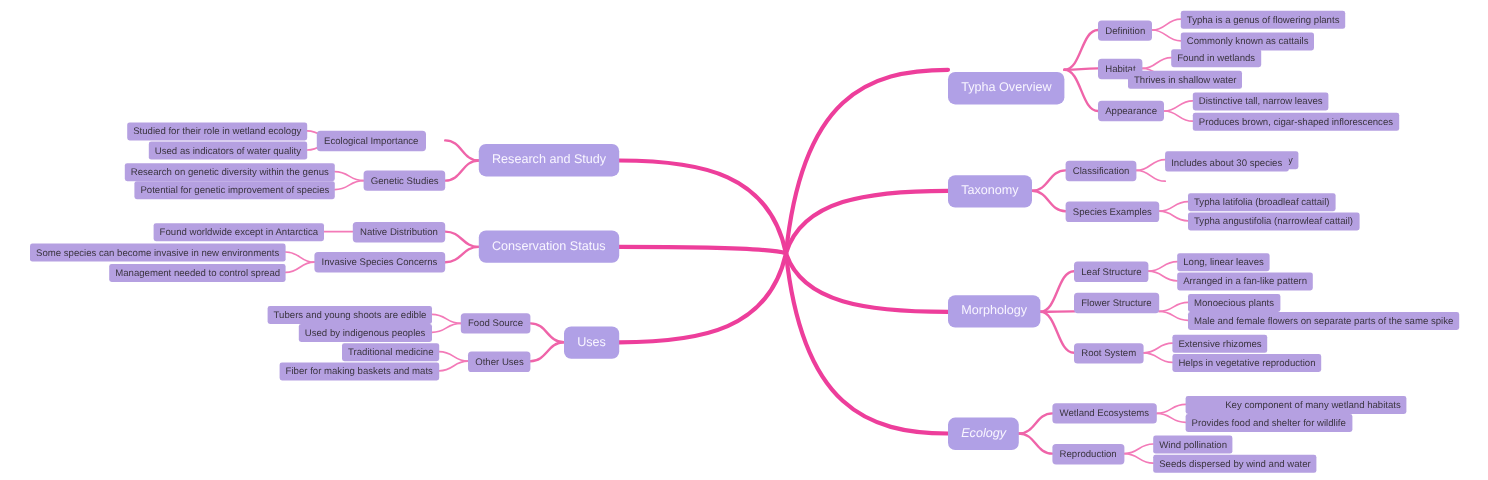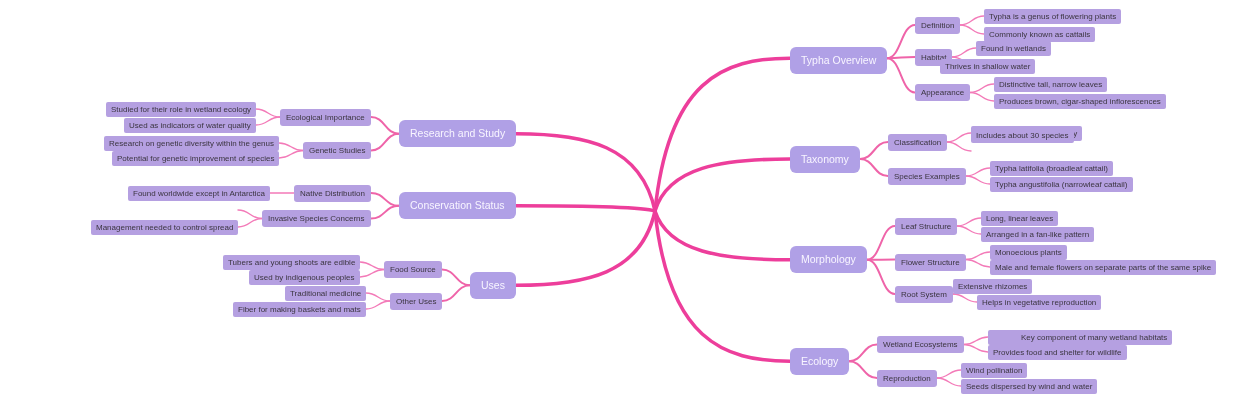--- a/index.html
+++ b/index.html
@@ -104,65 +104,66 @@
       <path d="M 262 218.5 C 250 218.5, 250 210, 238 210" fill="none" stroke="#f37ab8" stroke-width="1.4" stroke-linecap="round"></path>
       <path d="M 262 218.5 C 250 218.5, 250 227, 238 227" fill="none" stroke="#f37ab8" stroke-width="1.4" stroke-linecap="round"></path>
       <path d="M 655 211 C 641.1 274.1125, 585.5 285.25, 516 285.25" fill="none" stroke="#ed3e9b" stroke-width="3.5" stroke-linecap="round"></path>
       <path d="M 470 285.25 C 456 285.25, 456 269.5, 442 269.5" fill="none" stroke="#ef64a9" stroke-width="2" stroke-linecap="round"></path>
       <path d="M 384 269.5 C 372 269.5, 372 262, 360 262" fill="none" stroke="#f37ab8" stroke-width="1.4" stroke-linecap="round"></path>
       <path d="M 384 269.5 C 372 269.5, 372 277, 360 277" fill="none" stroke="#f37ab8" stroke-width="1.4" stroke-linecap="round"></path>
       <path d="M 470 285.25 C 456 285.25, 456 301, 442 301" fill="none" stroke="#ef64a9" stroke-width="2" stroke-linecap="round"></path>
       <path d="M 390 301 C 378 301, 378 293, 366 293" fill="none" stroke="#f37ab8" stroke-width="1.4" stroke-linecap="round"></path>
       <path d="M 390 301 C 378 301, 378 309, 366 309" fill="none" stroke="#f37ab8" stroke-width="1.4" stroke-linecap="round"></path>
     </svg>
-<div class="node d1" style="left: 790px; top: 47px;">Typha Overview</div>
+<div class="node d1" style="left: 790px; top: 60px;">Typha Overview</div>
     <div class="node d2" style="left: 915px; top: 17px;">Definition</div>
     <div class="node d3" style="left: 984px; top: 9px;">Typha is a genus of flowering plants</div>
     <div class="node d3" style="left: 984px; top: 27px;">Commonly known as cattails</div>
     <div class="node d2" style="left: 915px; top: 49px;">Habitat</div>
     <div class="node d3" style="left: 976px; top: 41px;">Found in wetlands</div>
     <div class="node d3" style="left: 940px; top: 59px;">Thrives in shallow water</div>
     <div class="node d2" style="left: 915px; top: 84px;">Appearance</div>
     <div class="node d3" style="left: 994px; top: 77px;">Distinctive tall, narrow leaves</div>
     <div class="node d3" style="left: 994px; top: 94px;">Produces brown, cigar-shaped inflorescences</div>
     <div class="node d1" style="left: 790px; top: 146px;">Taxonomy</div>
     <div class="node d2" style="left: 888px; top: 134px;">Classification</div>
     <div class="node d3" style="left: 971px; top: 126px;">Part of the Typhaceae family</div>
     <div class="node d3" style="left: 971px; top: 128px;">Includes about 30 species</div>
     <div class="node d2" style="left: 888px; top: 168px;">Species Examples</div>
     <div class="node d3" style="left: 990px; top: 161px;">Typha latifolia (broadleaf cattail)</div>
     <div class="node d3" style="left: 990px; top: 177px;">Typha angustifolia (narrowleaf cattail)</div>
     <div class="node d1" style="left: 790px; top: 246px;">Morphology</div>
     <div class="node d2" style="left: 895px; top: 218px;">Leaf Structure</div>
     <div class="node d3" style="left: 981px; top: 211px;">Long, linear leaves</div>
     <div class="node d3" style="left: 981px; top: 227px;">Arranged in a fan-like pattern</div>
-    <div class="node d2" style="left: 895px; top: 254px;">Flower Structure</div>
+    <div class="node d2" style="left: 895px; top: 244px;">Flower Structure</div>
     <div class="node d3" style="left: 990px; top: 245px;">Monoecious plants</div>
     <div class="node d3" style="left: 990px; top: 260px;">Male and female flowers on separate parts of the same spike</div>
     <div class="node d2" style="left: 895px; top: 286px;">Root System</div>
-    <div class="node d3" style="left: 953px; top: 279px;">Extensive rhizomes</div>
+    <div class="node d3" style="left: 977px; top: 279px;">Extensive rhizomes</div>
     <div class="node d3" style="left: 977px; top: 295px;">Helps in vegetative reproduction</div>
-    <div class="node d1" style="left: 790px; top: 348px;">Ecology</div>
+    <div class="node d1" style="left: 790px; top: 348px; font-style: italic;">Ecology</div>
     <div class="node d2" style="left: 877px; top: 336px;">Wetland Ecosystems</div>
     <div class="node d3" style="left: 988px; top: 330px; padding-left: 33px;">Key component of many wetland habitats</div>
     <div class="node d3" style="left: 988px; top: 345px;">Provides food and shelter for wildlife</div>
     <div class="node d2" style="left: 877px; top: 370px;">Reproduction</div>
     <div class="node d3" style="left: 961px; top: 363px;">Wind pollination</div>
     <div class="node d3" style="left: 961px; top: 379px;">Seeds dispersed by wind and water</div>
     <div class="node d1" style="left: 399px; top: 120px;">Research and Study</div>
-    <div class="node d2" style="left: 280px; top: 109px;">Ecological Importance</div>
+    <div class="node d2" style="left: 264px; top: 109px;">Ecological Importance</div>
     <div class="node d3" style="left: 106px; top: 102px;">Studied for their role in wetland ecology</div>
     <div class="node d3" style="left: 124px; top: 118px;">Used as indicators of water quality</div>
     <div class="node d2" style="left: 303px; top: 142px;">Genetic Studies</div>
     <div class="node d3" style="left: 104px; top: 136px;">Research on genetic diversity within the genus</div>
     <div class="node d1" style="left: 399px; top: 192px;">Conservation Status</div>
     <div class="node d3" style="left: 112px; top: 151px;">Potential for genetic improvement of species</div>
     <div class="node d2" style="left: 294px; top: 185px;">Native Distribution</div>
     <div class="node d3" style="left: 128px; top: 186px;">Found worldwide except in Antarctica</div>
     <div class="node d2" style="left: 262px; top: 210px;">Invasive Species Concerns</div>
+    <div class="node d3" style="left: 25px; top: 203px;">Some species can become invasive in new environments</div>
     <div class="node d3" style="left: 91px; top: 220px;">Management needed to control spread</div>
     <div class="node d1" style="left: 470px; top: 272px;">Uses</div>
     <div class="node d2" style="left: 384px; top: 261px;">Food Source</div>
     <div class="node d3" style="left: 223px; top: 255px;">Tubers and young shoots are edible</div>
     <div class="node d3" style="left: 249px; top: 270px;">Used by indigenous peoples</div>
     <div class="node d2" style="left: 390px; top: 293px;">Other Uses</div>
     <div class="node d3" style="left: 285px; top: 286px;">Traditional medicine</div>
     <div class="node d3" style="left: 233px; top: 302px;">Fiber for making baskets and mats</div>
   </div>
 

